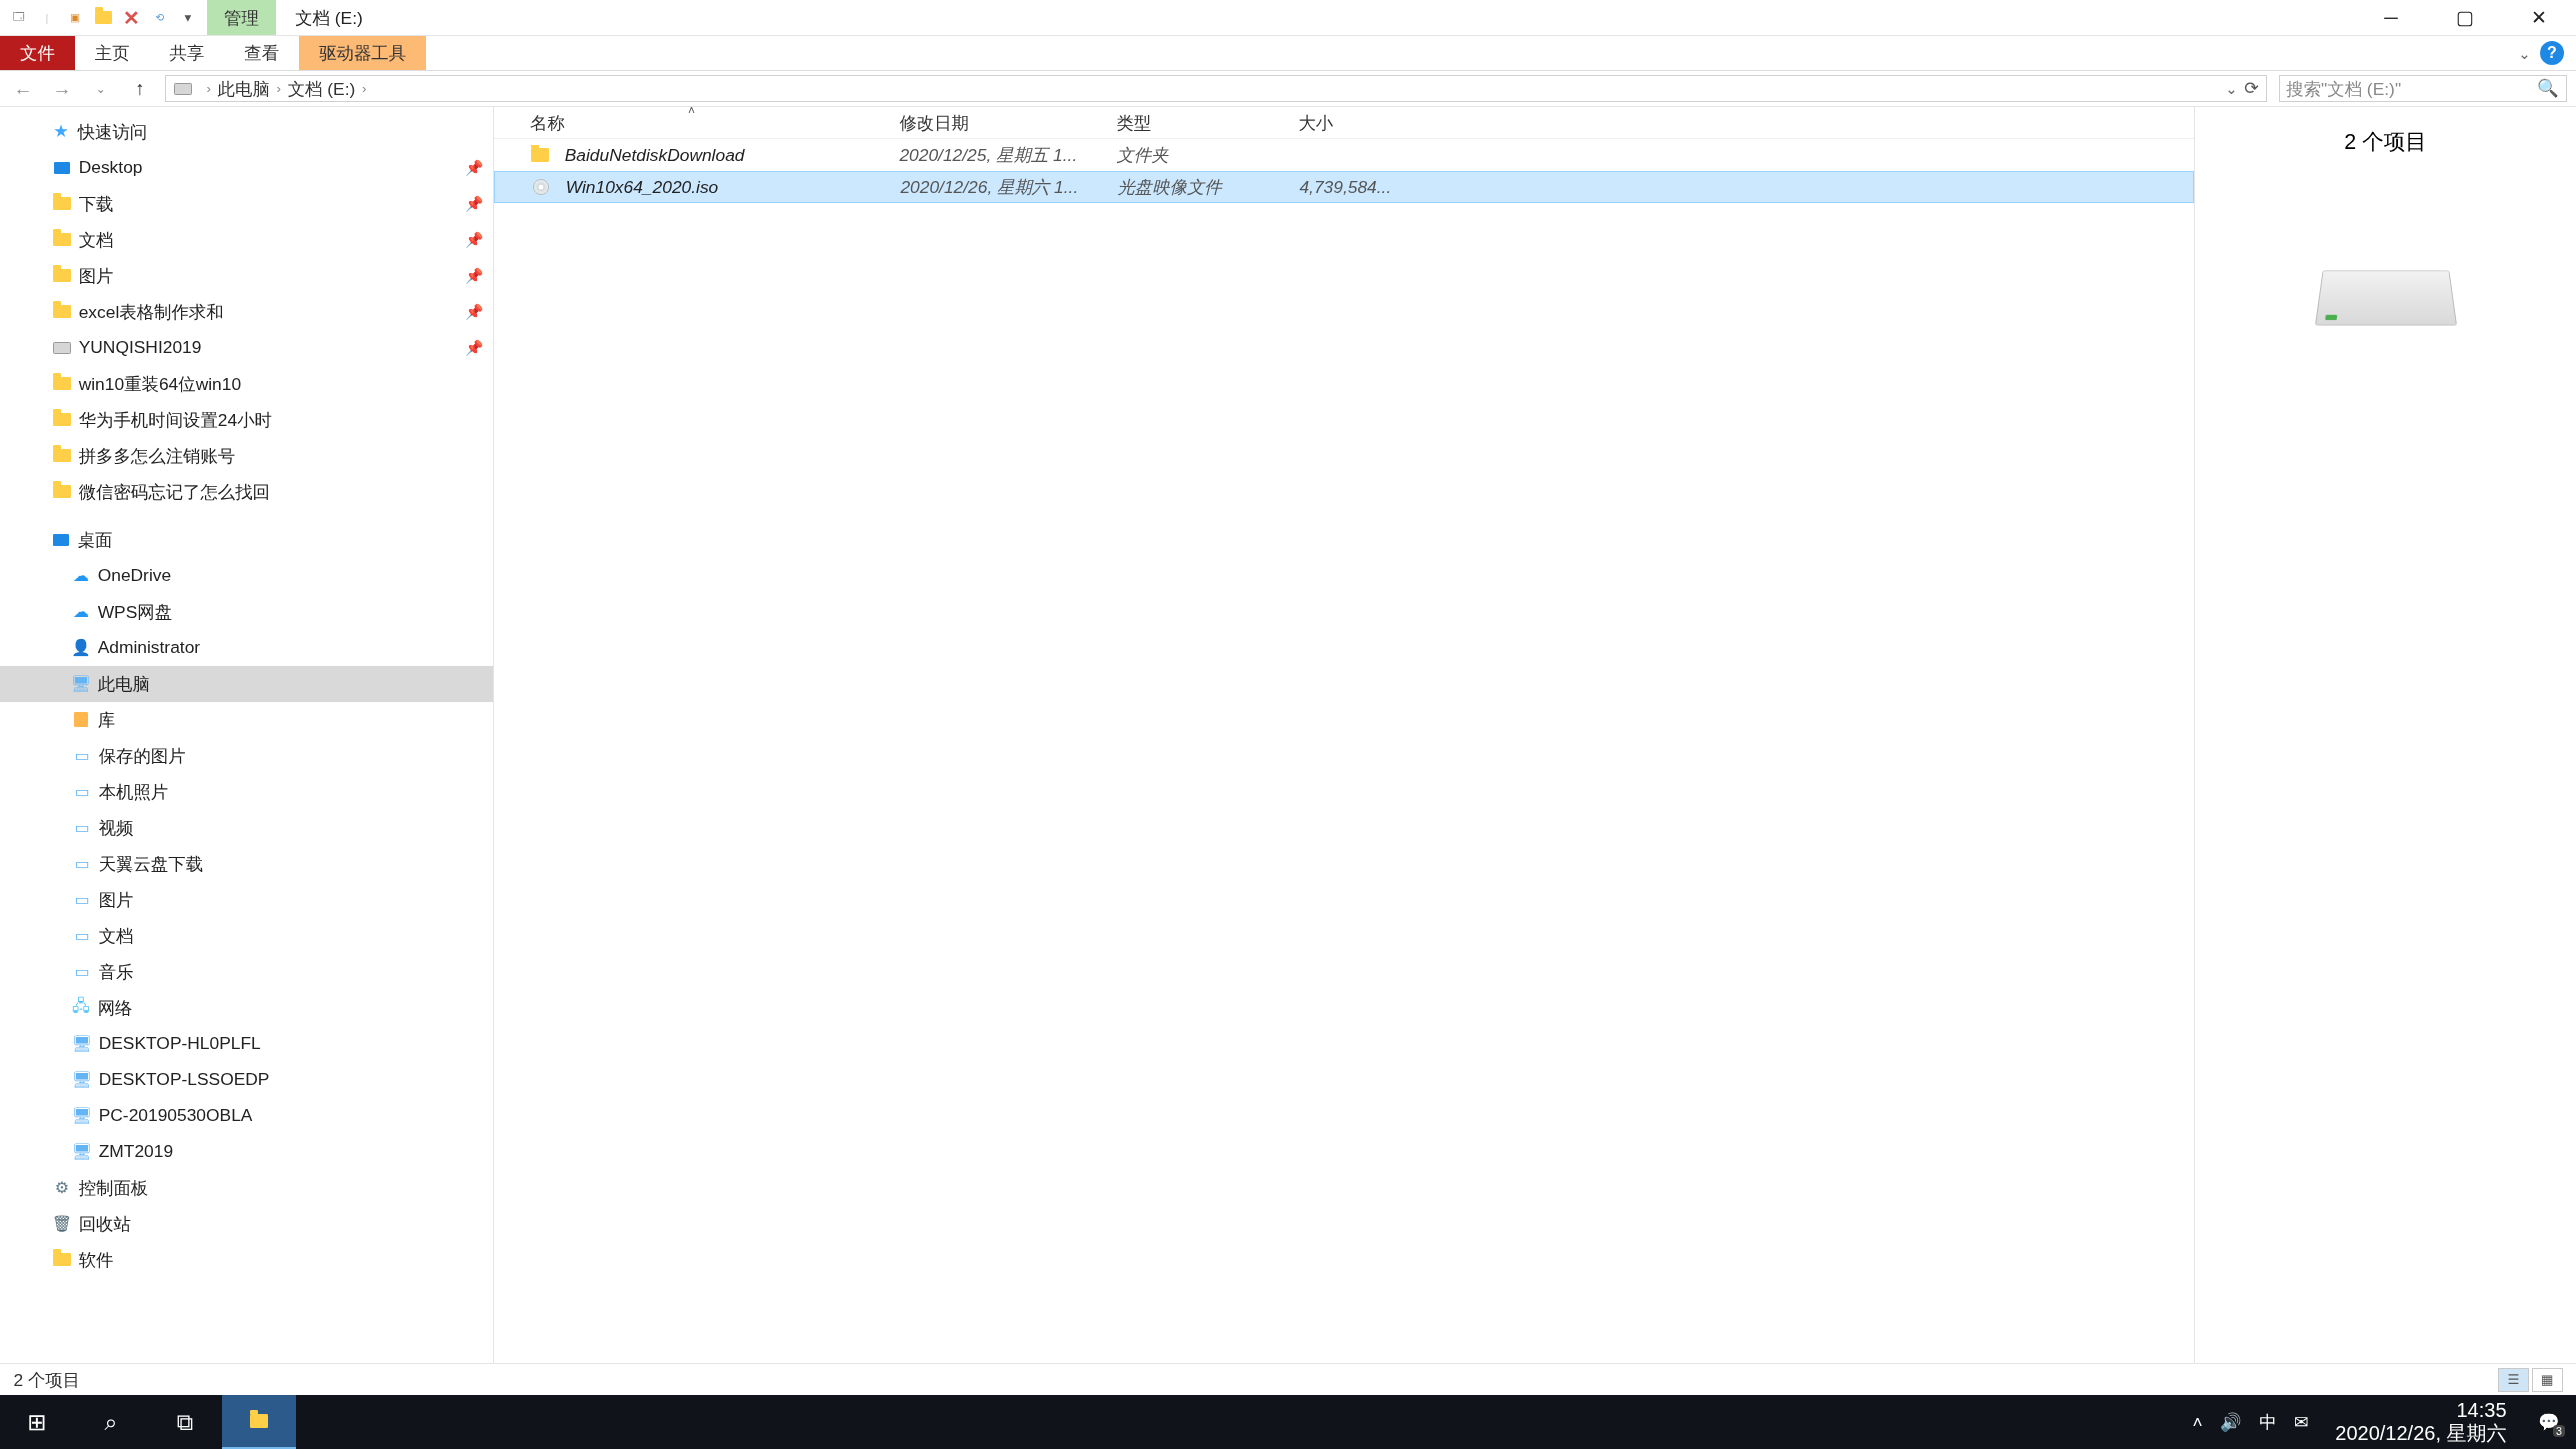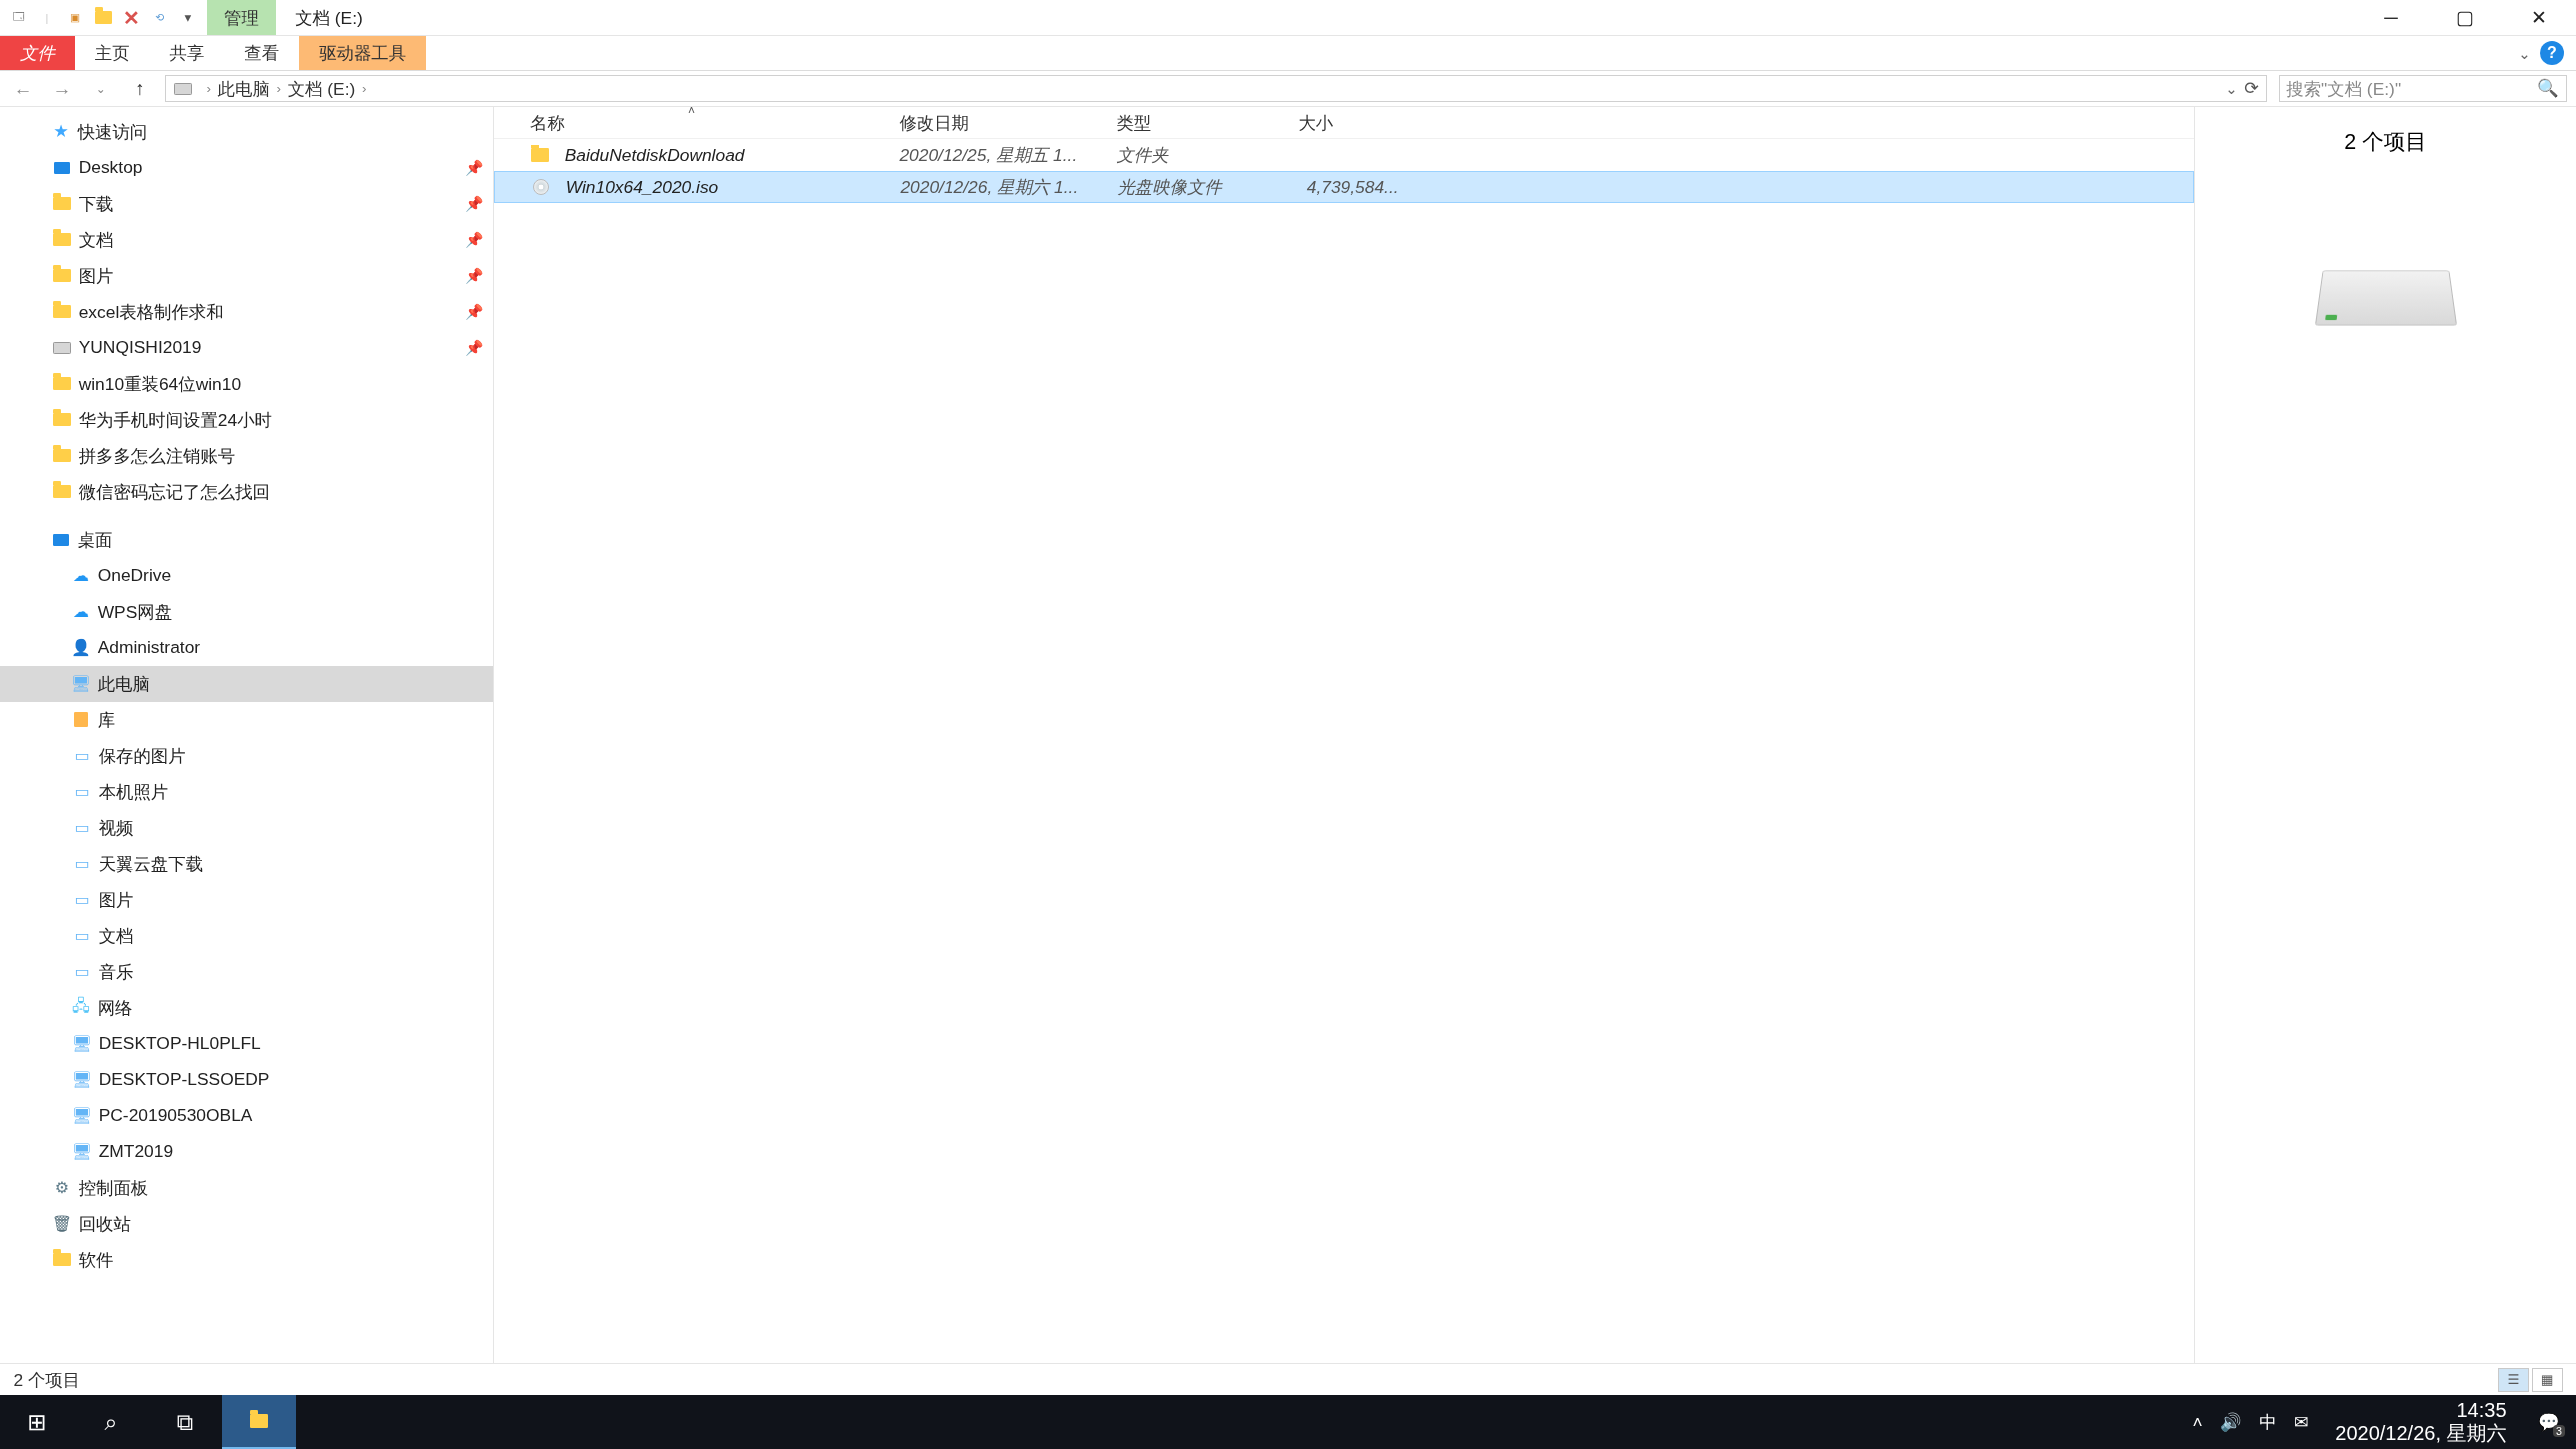--- a/index.html
+++ b/index.html
@@ -12,21 +12,21 @@
 .qat .glyph { width: 21.5px; height: 21.5px; display: flex; align-items: center; justify-content: center; }
 .context-tab { display: flex; align-items: center; justify-content: center; padding: 0 17.4px; background: #b7e3b0; color: #333; font-size: 17.4px; height: 100%; }
 .title-text { display: flex; align-items: center; padding: 0 19px; font-size: 17.4px; color: #222; }
 .title-spacer { flex: 1; }
 .win-controls { display: flex; }
 .win-btn { width: 74px; display: flex; align-items: center; justify-content: center; font-size: 19px; color: #222; }
 
 
 .ribbon-tabs { height: 35px; display: flex; align-items: stretch; border-bottom: 0.7px solid #dcdcdc; }
 .ribbon-tab { padding: 0 20px; display: flex; align-items: center; font-size: 17.4px; color: #333; }
-.ribbon-tab.file { background: #ef4444; color: #fff; font-style: italic; }
+.ribbon-tab.file { background: #b91c1c; color: #fff; }
 .ribbon-tab.contextual { background: #fdba74; }
 .ribbon-right { margin-left: auto; display: flex; align-items: center; gap: 9.4px; padding-right: 12px; }
 .help-icon { width: 24px; height: 24px; border-radius: 50%; background: #1e88e5; color: #fff; display: flex; align-items: center; justify-content: center; font-size: 16px; font-weight: bold; }
 .chev { color: #666; font-size: 14.8px; }
 
 
 .addr-row { height: 36px; display: flex; align-items: center; border-bottom: 0.7px solid #e5e5e5; padding: 0 9.4px; gap: 12px; }
 .navbtn { width: 27px; height: 27px; display: flex; align-items: center; justify-content: center; color: #8a8a8a; font-size: 19px; }
 .navbtn.enabled { color: #333; }
 .addr-box { flex: 1; display: flex; align-items: center; height: 27px; border: 0.7px solid #d0d0d0; padding: 0 6.7px; gap: 6.7px; font-size: 17.4px; color: #333; }
@@ -57,21 +57,21 @@
 .col-date { width: 217px; }
 .col-type { width: 182px; }
 .col-size { width: 118px; text-align: right; }
 .file-list { flex: 1; overflow: auto; font-style: italic; }
 .file-row { height: 32px; display: flex; align-items: center; font-size: 17.4px; color: #222; }
 .file-row.sel { background: #cce8ff; border: 0.7px solid #99d1ff; }
 .cell { padding: 0 9.4px; overflow: hidden; white-space: nowrap; text-overflow: ellipsis; }
 .cell-name { width: 396px; padding-left: 36px; display: flex; align-items: center; gap: 8px; }
 .cell-date { width: 217px; color: #555; }
 .cell-type { width: 182px; color: #555; }
-.cell-size { width: 118px; text-align: right; color: #555; }
+.cell-size { width: 118px; text-align: left; color: #555; }
 
 
 .preview-pane { width: 382px; border-left: 0.7px solid #e5e5e5; display: flex; flex-direction: column; align-items: center; padding-top: 20px; font-size: 21.5px; }
 .drive-art { margin-top: 107px; width: 134px; height: 67px; background: linear-gradient(#f2f2f2,#d9d9d9); border: 0.7px solid #bbb; border-radius: 2.7px; position: relative; transform: perspective(335px) rotateX(35deg); }
 .drive-art::after { content: ""; position: absolute; bottom: 5.4px; left: 8px; width: 10.7px; height: 5.4px; background: #4caf50; border-radius: 1.3px; }
 
 
 .status-bar { height: 32px; border-top: 0.7px solid #e5e5e5; display: flex; align-items: center; padding: 0 13.4px; font-size: 17.4px; color: #333; }
 .status-spacer { flex: 1; }
 .view-btn { width: 31px; height: 24px; border: 0.7px solid #c9c9c9; display: flex; align-items: center; justify-content: center; font-size: 13.4px; color: #555; margin-left: 2.7px; }

